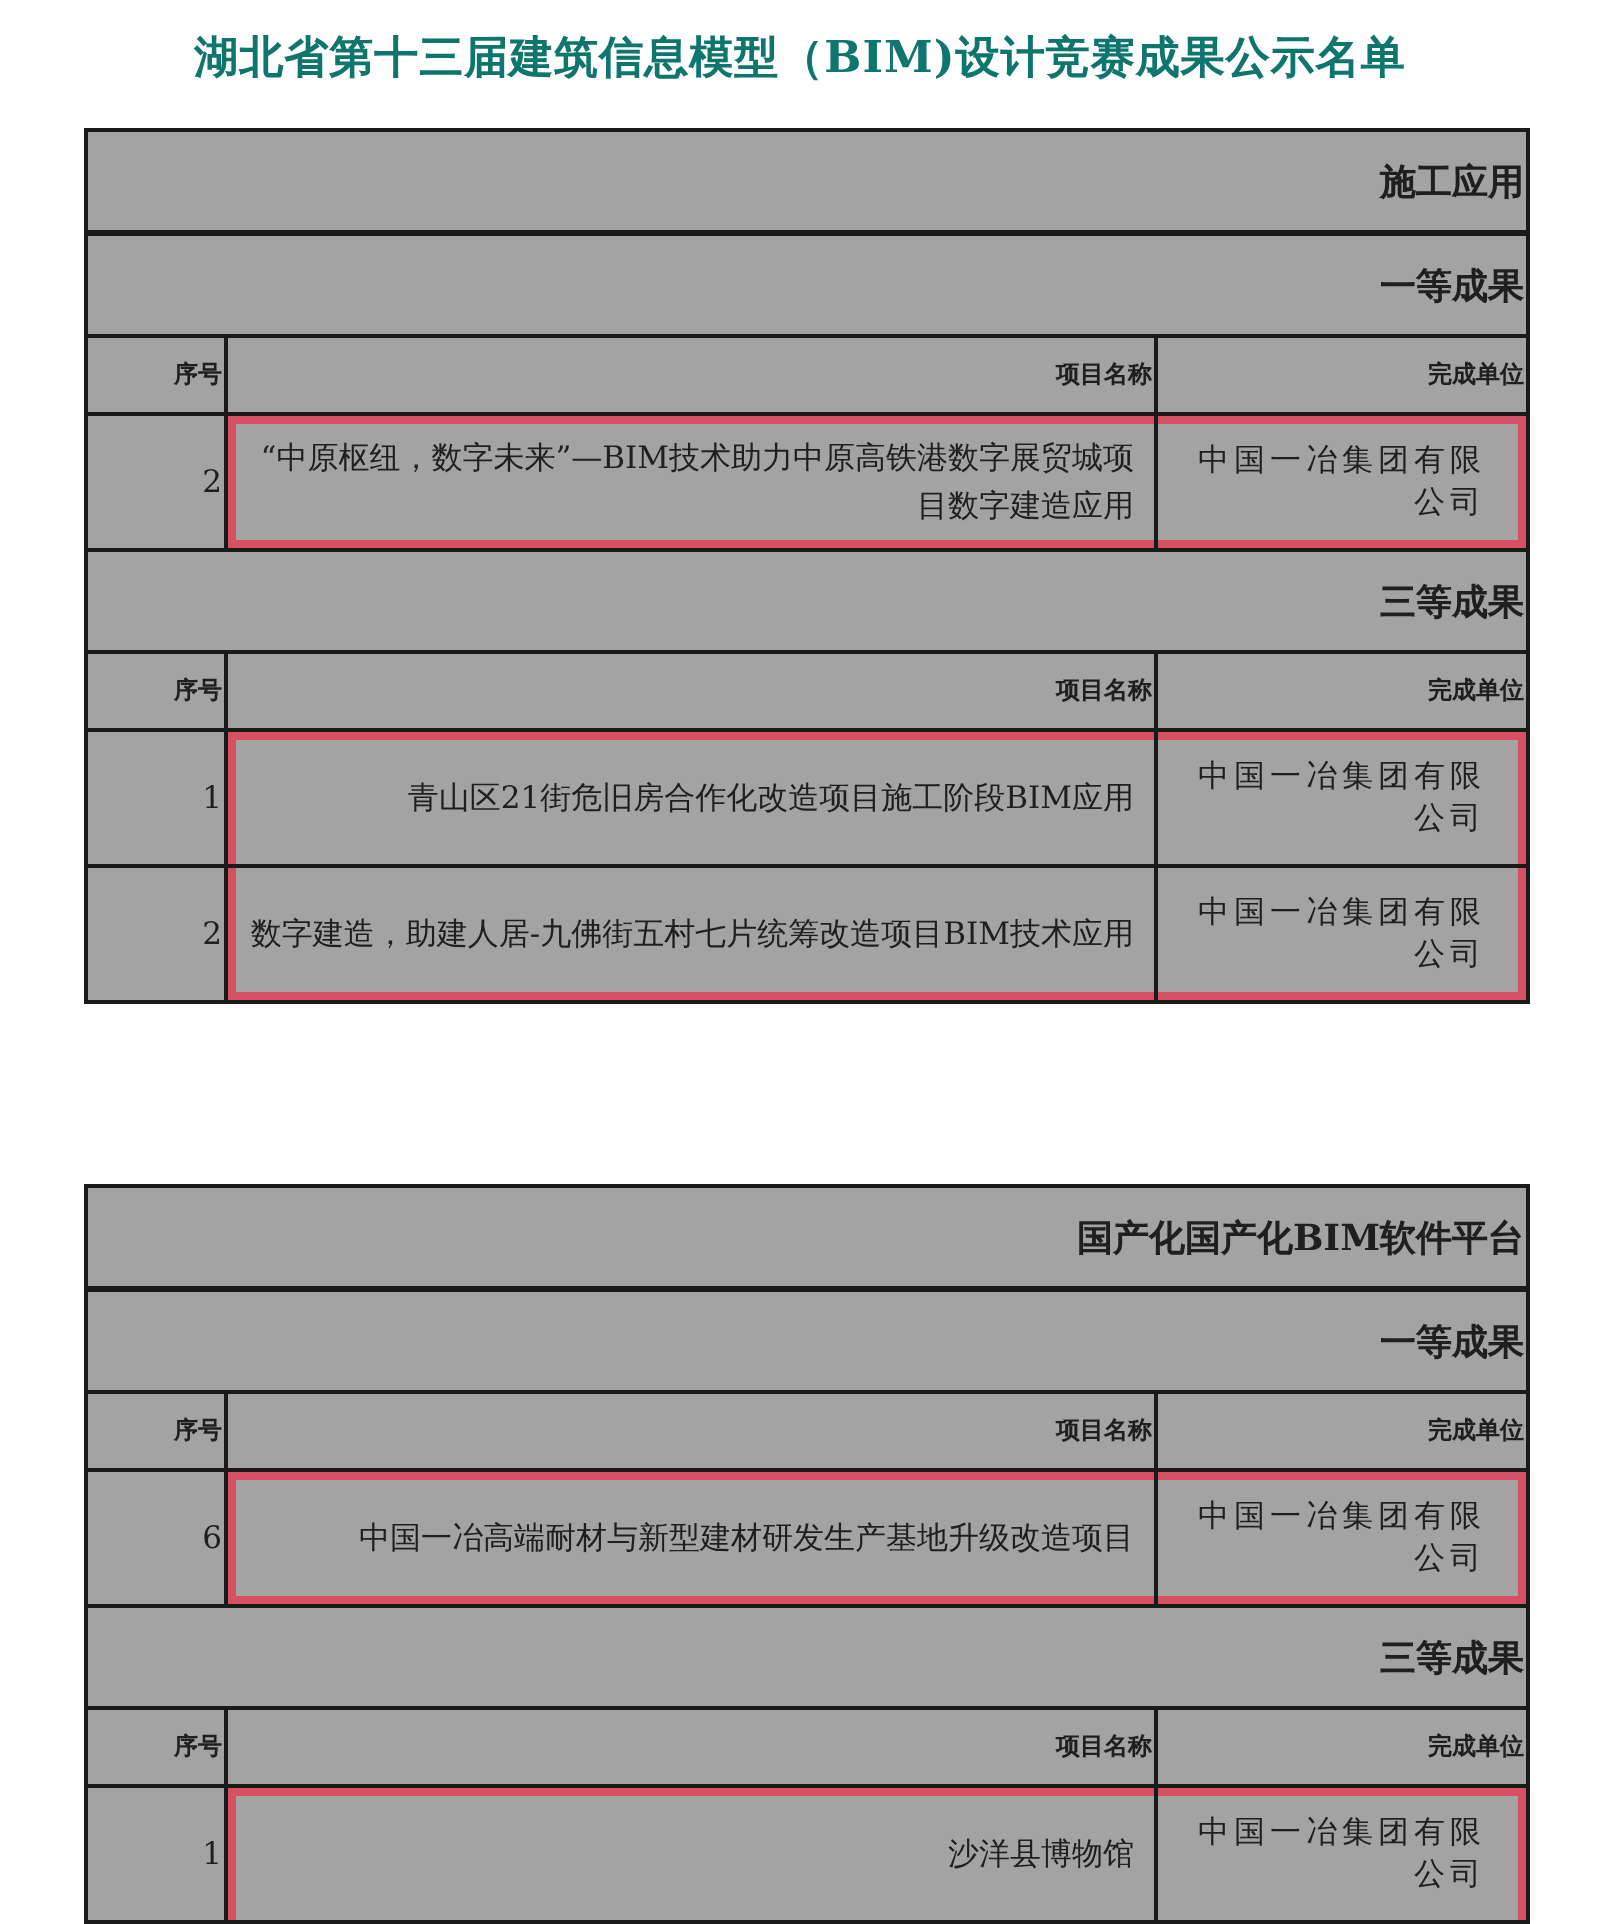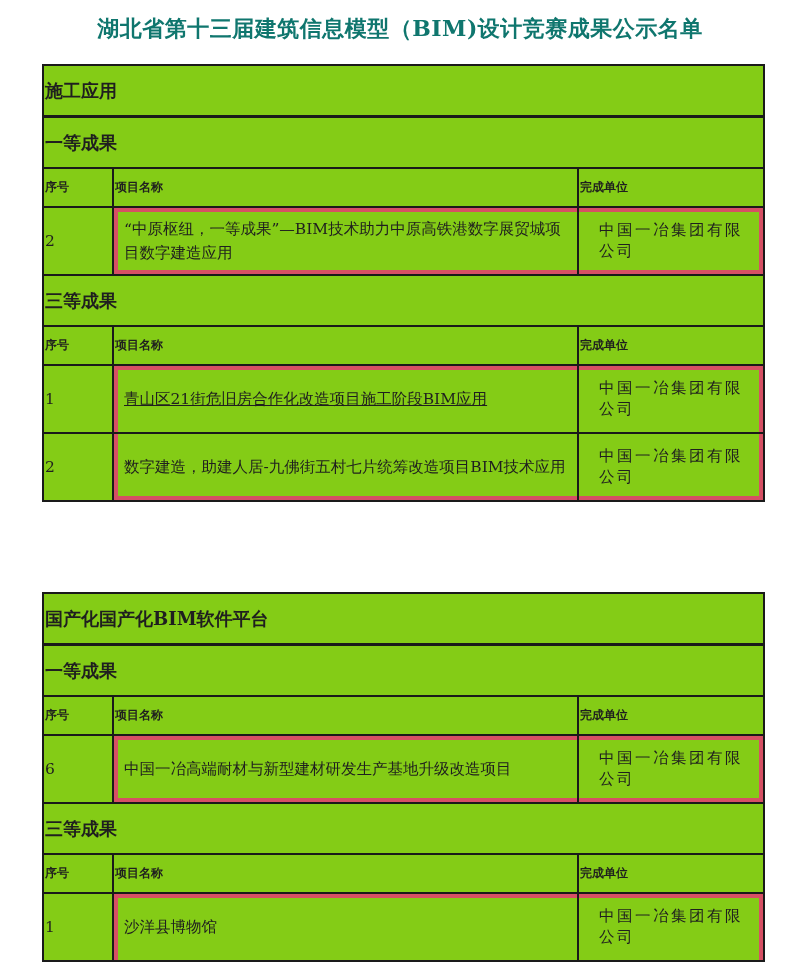--- a/index.html
+++ b/index.html
@@ -23,23 +23,23 @@
     table-layout: fixed;
     margin-left: 42px;
     width: 721px;
   }
   table.award-table.gap-above { margin-top: 90px; }
   col.c-no   { width: 70px; }
   col.c-proj { width: 465px; }
   col.c-org  { width: 186px; }
   table.award-table td {
     border: 2px solid #1a1a1a;
-    text-align: left;
+    text-align: right;
     vertical-align: middle;
-    background: #84cc16;
+    background: #a3a3a3;
   }
   tr.row-cat td {
     height: 47px;
     font-weight: bold;
     font-size: 18px;
     border-bottom-width: 3px;
   }
   tr.row-grade td {
     height: 47px;
     font-weight: bold;
@@ -77,34 +77,34 @@
           <tr class="row-grade">
             <td class="cell-grade" colspan="3">一等成果</td>
           </tr>
           <tr class="row-colhead">
             <td class="cell-colhead">序号</td>
             <td class="cell-colhead">项目名称</td>
             <td class="cell-colhead">完成单位</td>
           </tr>
           <tr class="row-data">
             <td class="cell-no">2</td>
-            <td class="cell-project" style="box-shadow: rgb(214, 80, 100) 4px 0px 0px inset, rgb(214, 80, 100) 0px 4px 0px inset, rgb(214, 80, 100) 0px -4px 0px inset;">“中原枢纽，一等成果”—BIM技术助力中原高铁港数字展贸城项目数字建造应用</td>
+            <td class="cell-project" style="box-shadow: rgb(214, 80, 100) 4px 0px 0px inset, rgb(214, 80, 100) 0px 4px 0px inset, rgb(214, 80, 100) 0px -4px 0px inset;">“中原枢纽，数字未来”—BIM技术助力中原高铁港数字展贸城项目数字建造应用</td>
             <td class="cell-org" style="box-shadow: rgb(214, 80, 100) -4px 0px 0px inset, rgb(214, 80, 100) 0px 4px 0px inset, rgb(214, 80, 100) 0px -4px 0px inset;">中国一冶集团有限公司</td>
           </tr>
           <tr class="row-grade">
             <td class="cell-grade" colspan="3">三等成果</td>
           </tr>
           <tr class="row-colhead">
             <td class="cell-colhead">序号</td>
             <td class="cell-colhead">项目名称</td>
             <td class="cell-colhead">完成单位</td>
           </tr>
           <tr class="row-data">
             <td class="cell-no">1</td>
-            <td class="cell-project" style="box-shadow: rgb(214, 80, 100) 4px 0px 0px inset, rgb(214, 80, 100) 0px 4px 0px inset; text-decoration: underline;">青山区21街危旧房合作化改造项目施工阶段BIM应用</td>
+            <td class="cell-project" style="box-shadow: rgb(214, 80, 100) 4px 0px 0px inset, rgb(214, 80, 100) 0px 4px 0px inset;">青山区21街危旧房合作化改造项目施工阶段BIM应用</td>
             <td class="cell-org" style="box-shadow: rgb(214, 80, 100) -4px 0px 0px inset, rgb(214, 80, 100) 0px 4px 0px inset;">中国一冶集团有限公司</td>
           </tr>
           <tr class="row-data">
             <td class="cell-no">2</td>
             <td class="cell-project" style="box-shadow: rgb(214, 80, 100) 4px 0px 0px inset, rgb(214, 80, 100) 0px -4px 0px inset;">数字建造，助建人居-九佛街五村七片统筹改造项目BIM技术应用</td>
             <td class="cell-org" style="box-shadow: rgb(214, 80, 100) -4px 0px 0px inset, rgb(214, 80, 100) 0px -4px 0px inset;">中国一冶集团有限公司</td>
           </tr>
         </tbody>
       </table>
       <table class="award-table gap-above">

